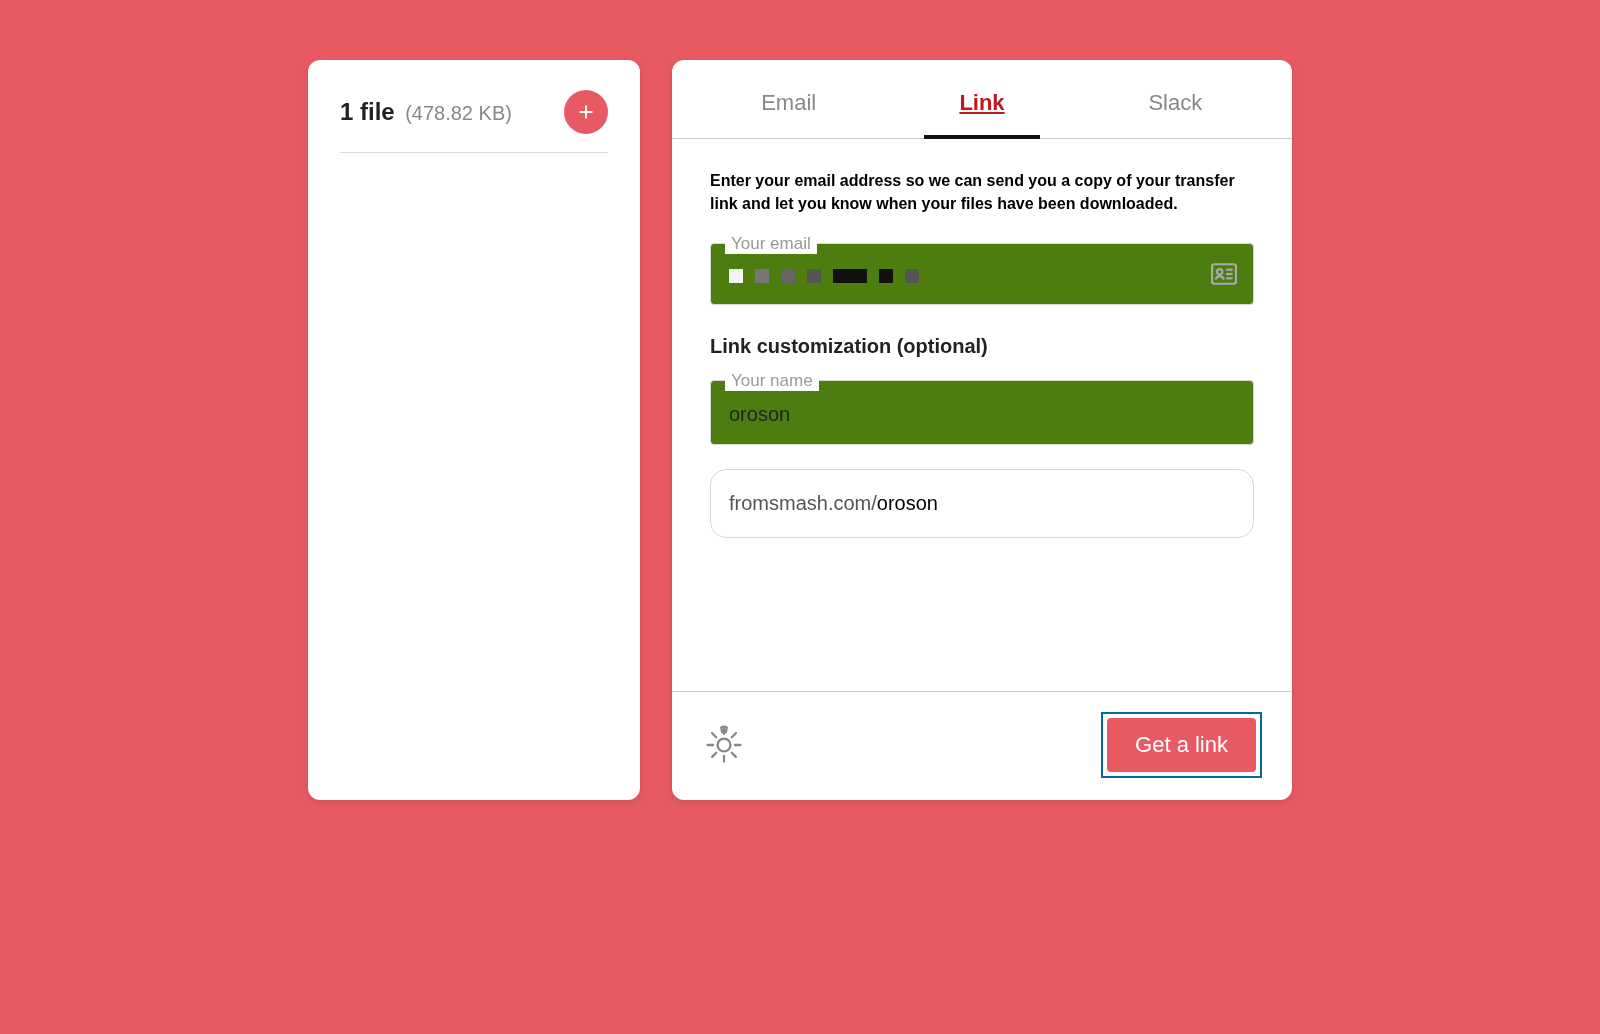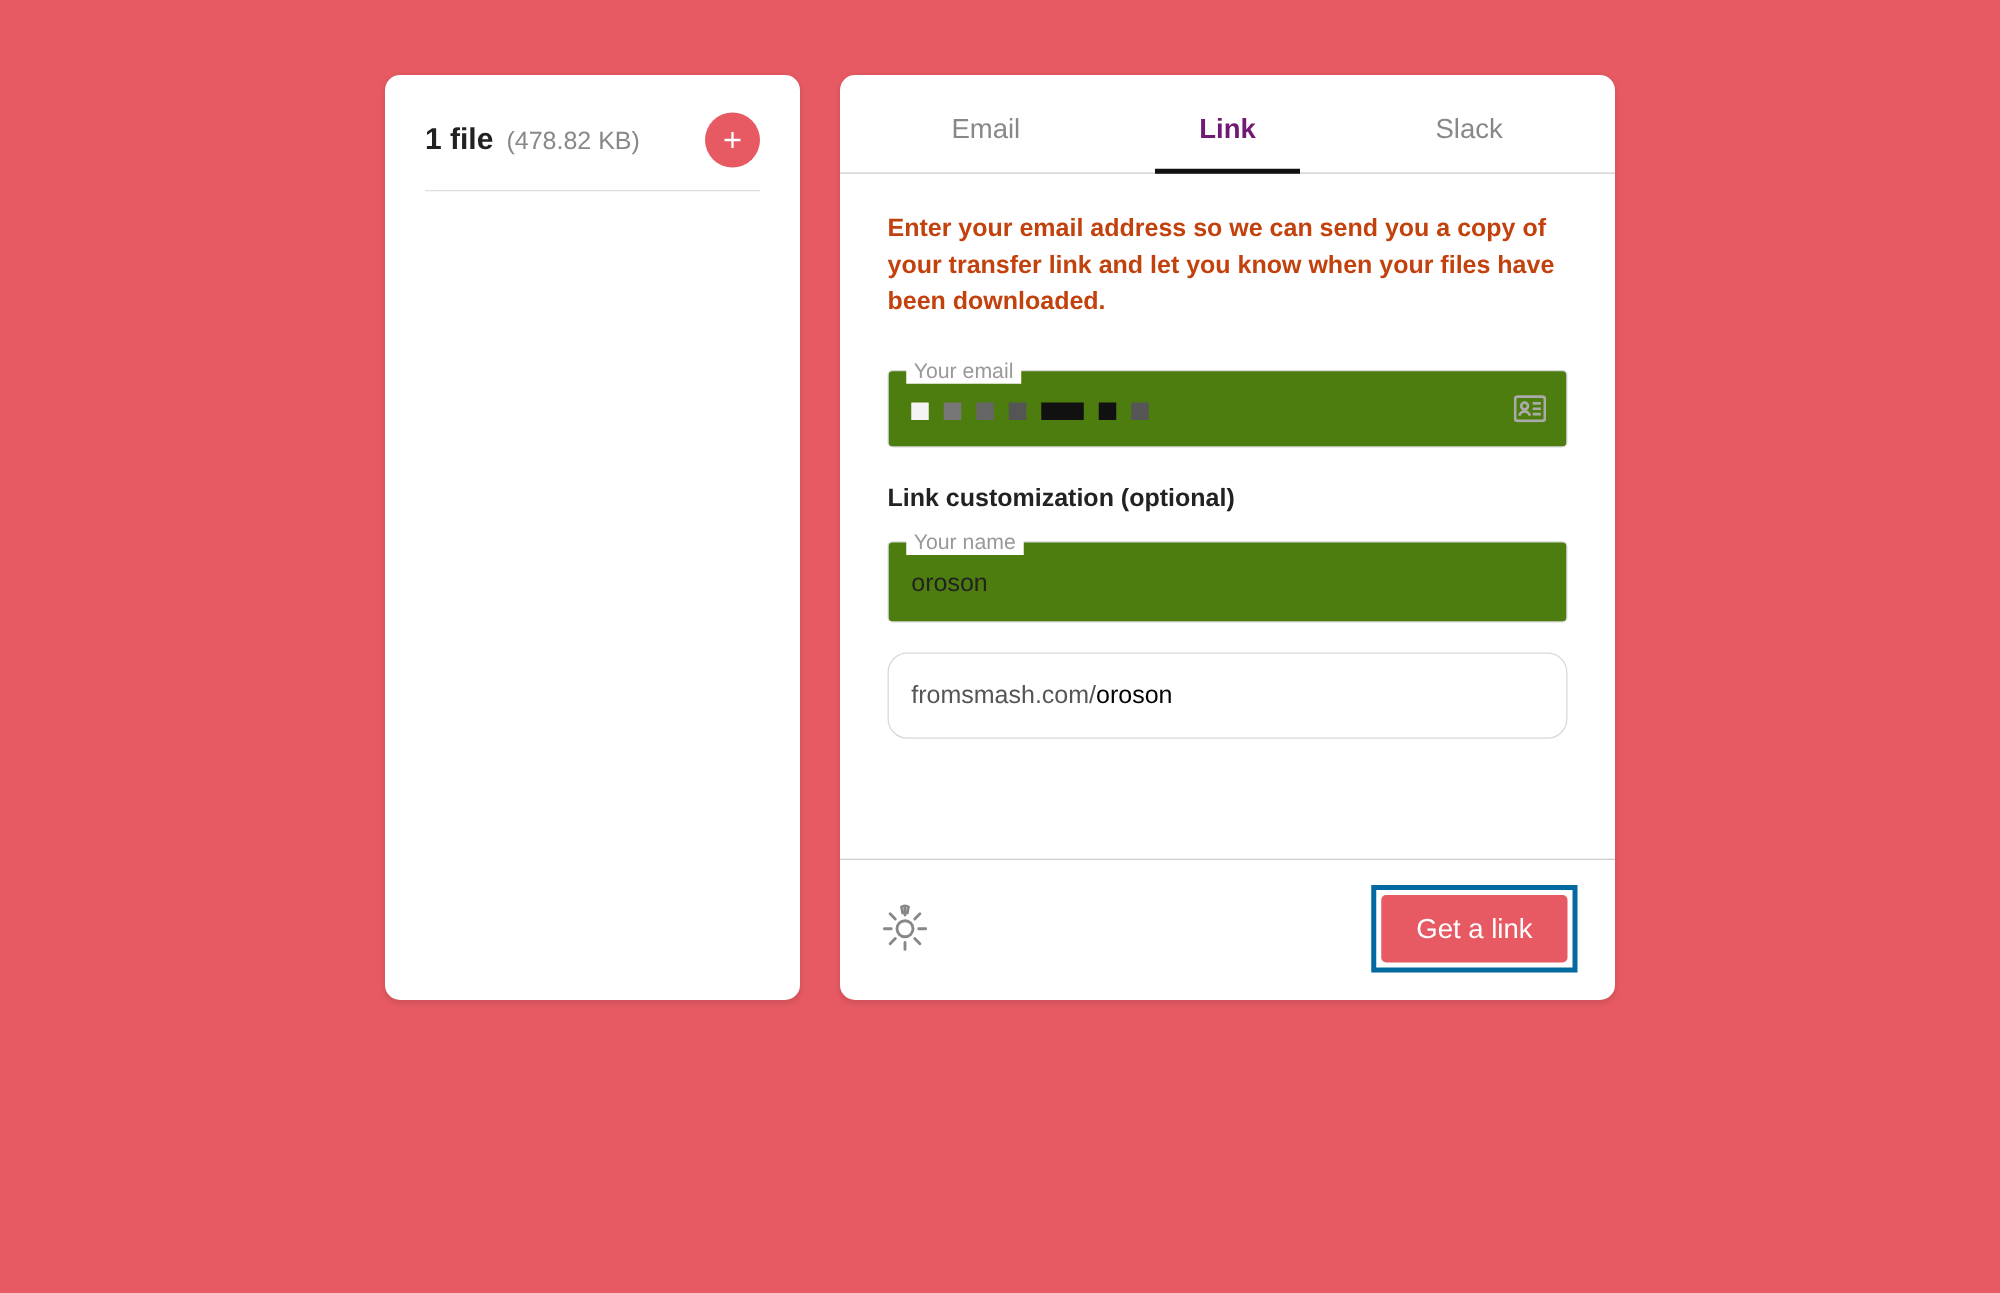--- a/index.html
+++ b/index.html
@@ -77,42 +77,43 @@
   .tab {
     flex: 1;
     text-align: center;
     padding: 30px 0 22px 0;
     font-size: 22px;
     color: #888;
     cursor: pointer;
     position: relative;
   }
   .tab.active {
-    color: #701a75;
-    font-weight: 700;
+    color: #b91c1c;
+    font-weight: 700;
+    text-decoration: underline;
   }
   .tab.active::after {
     content: "";
     position: absolute;
     bottom: -1px;
     left: 20%;
     width: 60%;
     height: 4px;
     background: #111;
   }
   .right-body {
     padding: 30px 38px 10px 38px;
     flex: 1;
   }
   .instructions {
-    font-size: 20px;
-    font-weight: 700;
-    color: #c2410c;
+    font-size: 16px;
+    font-weight: 700;
+    color: #000000;
     line-height: 1.45;
-    margin-bottom: 40px;
+    margin-bottom: 28px;
   }
   .field-wrap {
     position: relative;
     border: 1px solid #d8d8d8;
     border-radius: 4px;
     padding: 22px 18px 18px 18px;
     margin-bottom: 24px;
     background: #4d7c0f;
   }
   .field-float-label {
@@ -171,21 +172,21 @@
     display: flex;
     justify-content: space-between;
     align-items: center;
   }
   .gear {
     width: 44px;
     height: 44px;
     cursor: pointer;
   }
   .cta-frame {
-    border: 4px solid #0369a1;
+    border: 2px solid #0369a1;
     padding: 4px;
   }
   .cta-btn {
     background: #e75a63;
     color: #fff;
     font-size: 22px;
     padding: 14px 28px;
     border: none;
     border-radius: 4px;
     cursor: pointer;

